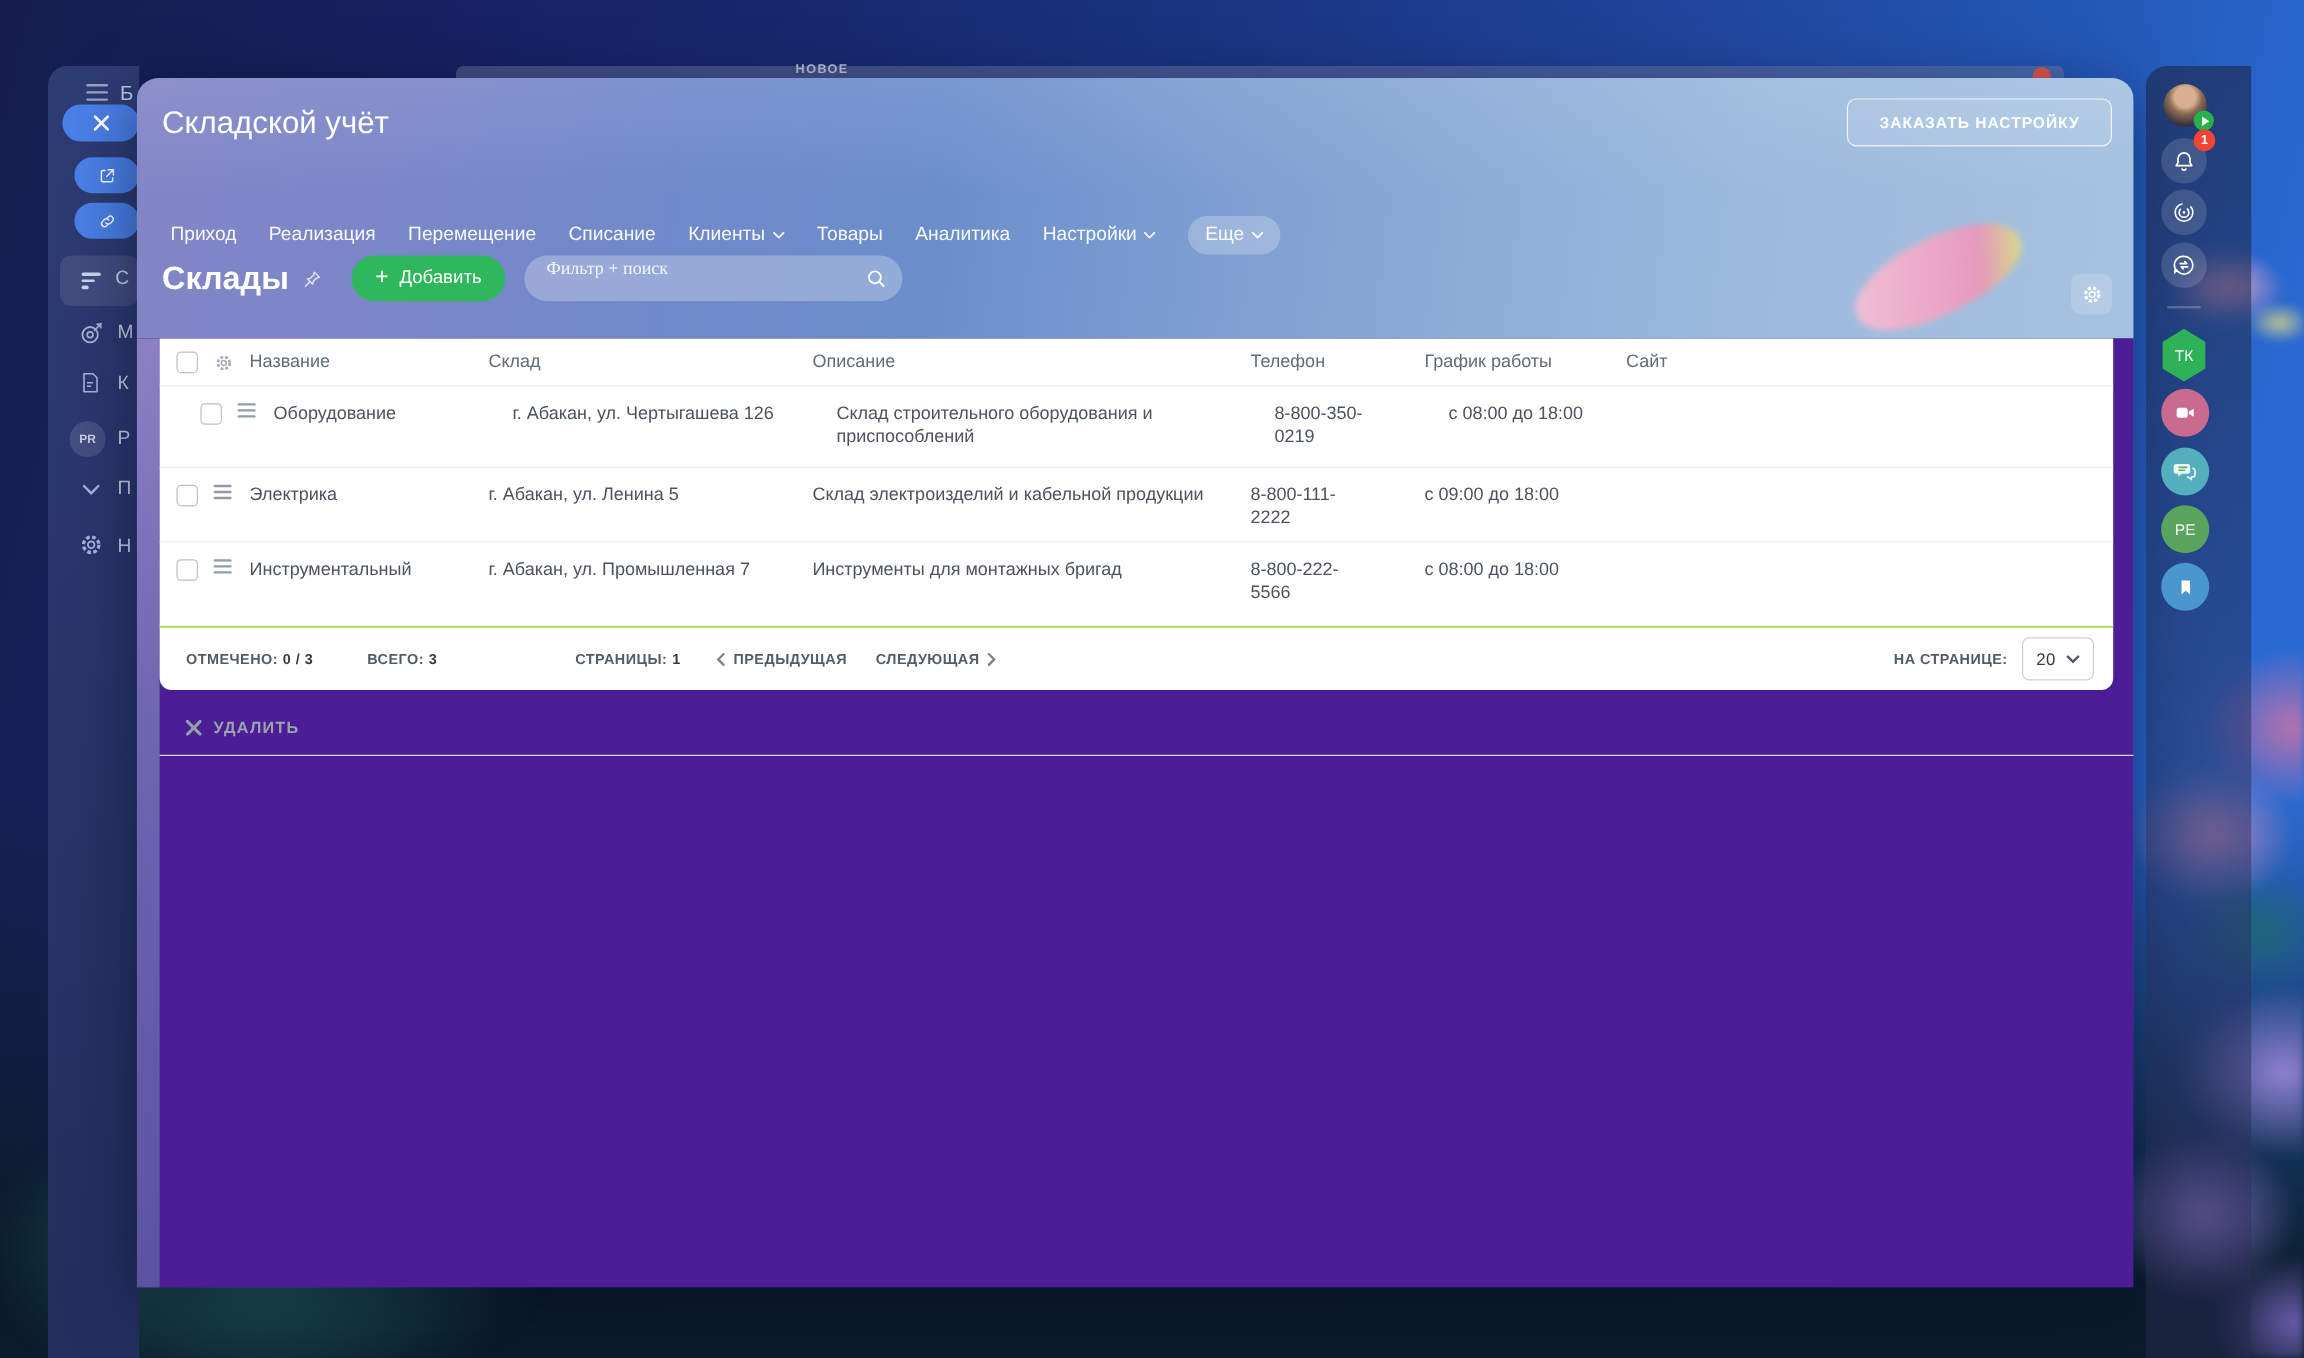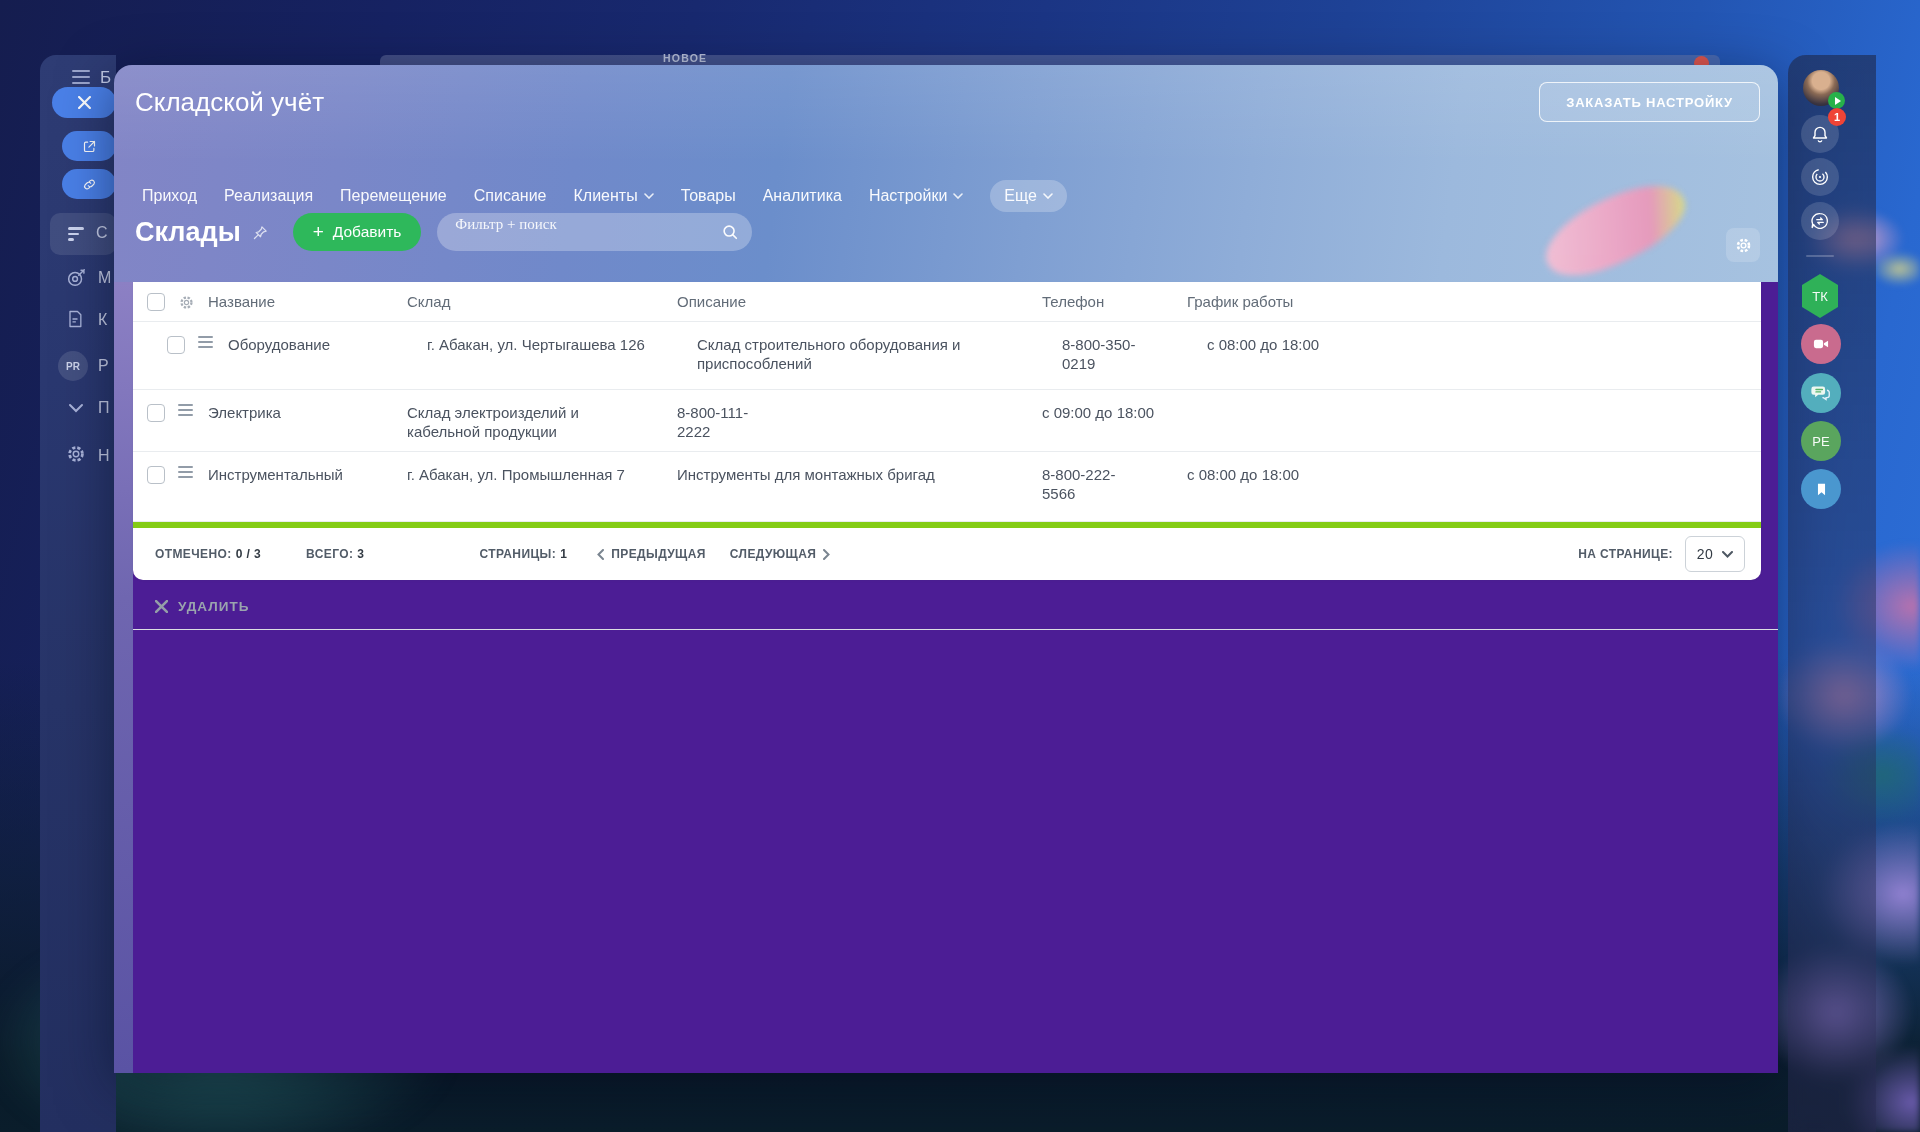--- a/index.html
+++ b/index.html
@@ -88,21 +88,21 @@
   .checkbox{width:18px;height:18px;border:1.5px solid #b9c0c8;border-radius:4px;background:#fff;box-sizing:border-box;}
   .c-gear{padding-top:12px;color:#a6adb6;}
   .c-menu{padding-top:19px;}
   .hamb span{display:block;width:15px;height:2px;background:#929ca8;border-radius:1px;margin-bottom:3px;}
   .data-row{border-bottom:1px solid #e9ecef;}
   .data-row:last-of-type{border-bottom:none;}
   .data-row .cell{font-size:15px;color:#4b5360;padding-top:14px;line-height:1.25;}
   .r1{height:68px;padding-left:20px;}.r2{height:62px;}.r3{height:70px;}
   .desc{max-width:330px;}
   .phone{max-width:100px;}
-  .pag{border-top:6px solid #84cc16;height:52px;display:flex;align-items:center;
+  .pag{border-top:1px solid #84cc16;height:52px;display:flex;align-items:center;
     font-size:12px;font-weight:600;color:#525c68;letter-spacing:0.4px;}
   .pag b{color:#333b44;font-weight:bold;margin-left:4px;}
   .pag .lbl1{margin-left:22px;}
   .pag .lbl2{margin-left:45px;}
   .pag .lbl3{margin-left:115px;}
   .pag-link{display:flex;align-items:center;gap:7px;cursor:default;}
   .pag .prev{margin-left:30px;}
   .pag .next{margin-left:24px;}
   .pp-group{margin-left:auto;display:flex;align-items:center;margin-right:16px;}
   .pp-select{margin-left:12px;width:58px;height:34px;border:1px solid #ccd2d8;border-radius:6px;background:#fff;
@@ -285,20 +285,21 @@
           <svg width="17" height="17" viewBox="0 0 24 24">
               <circle cx="12" cy="12" r="7" fill="none" stroke="currentColor" stroke-width="3.2" stroke-dasharray="3.4 2.2"></circle>
               <circle cx="12" cy="12" r="3" fill="none" stroke="currentColor" stroke-width="1.7"></circle>
             </svg>
         </div>
         <div class="cell">Название</div>
         <div class="cell">Склад</div>
         <div class="cell">Описание</div>
         <div class="cell">Телефон</div>
         <div class="cell">График работы</div>
+        <div class="cell">Сайт</div>
       </div>
 
       <div class="trow data-row r1">
         <div class="cell c-check">
             <div class="checkbox"></div>
           </div>
         <div class="cell c-menu">
             <div class="hamb">
               <span></span>
               <span></span>
@@ -318,20 +319,21 @@
             <div class="checkbox"></div>
           </div>
         <div class="cell c-menu">
             <div class="hamb">
               <span></span>
               <span></span>
               <span></span>
             </div>
           </div>
         <div class="cell">Электрика</div>
+        <div class="cell">г. Абакан, ул. Ленина 5</div>
         <div class="cell desc">Склад электроизделий и кабельной продукции</div>
         <div class="cell phone">8-800-111-2222</div>
         <div class="cell">с 09:00 до 18:00</div>
         <div class="cell"></div>
       </div>
 
       <div class="trow data-row r3">
         <div class="cell c-check">
             <div class="checkbox"></div>
           </div>

